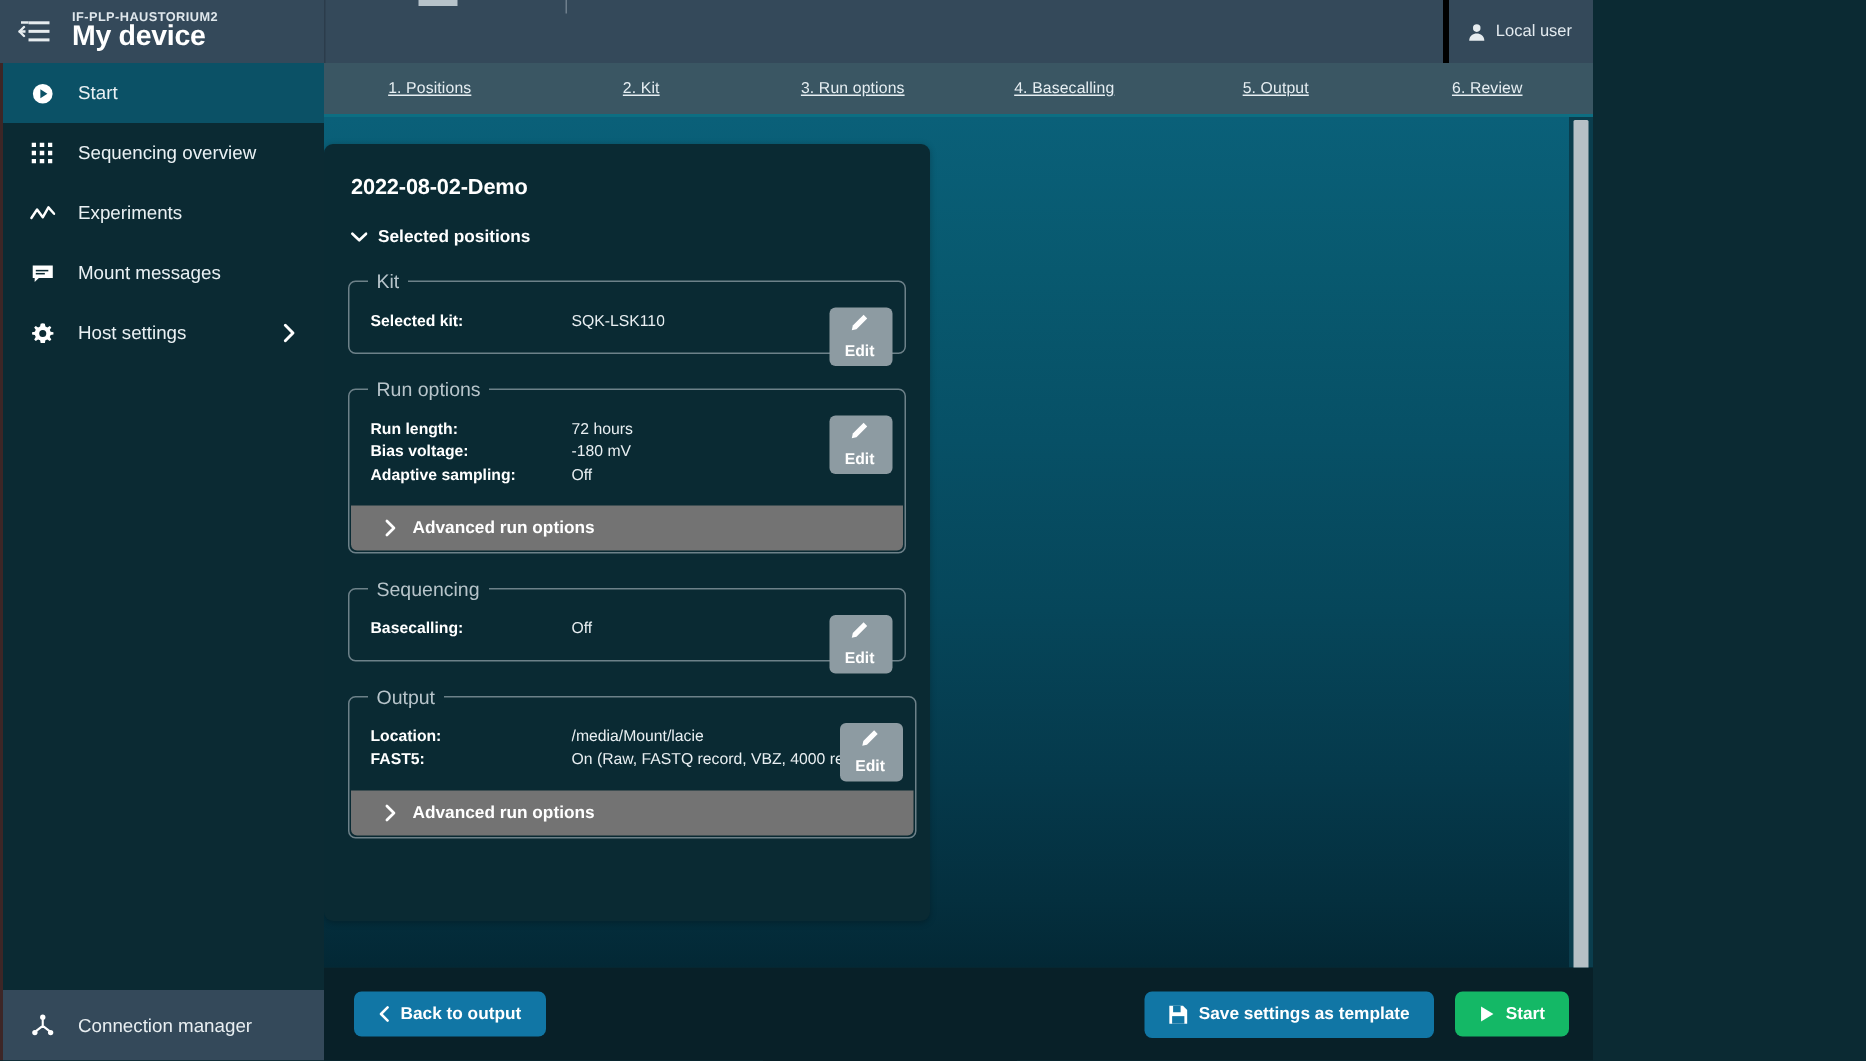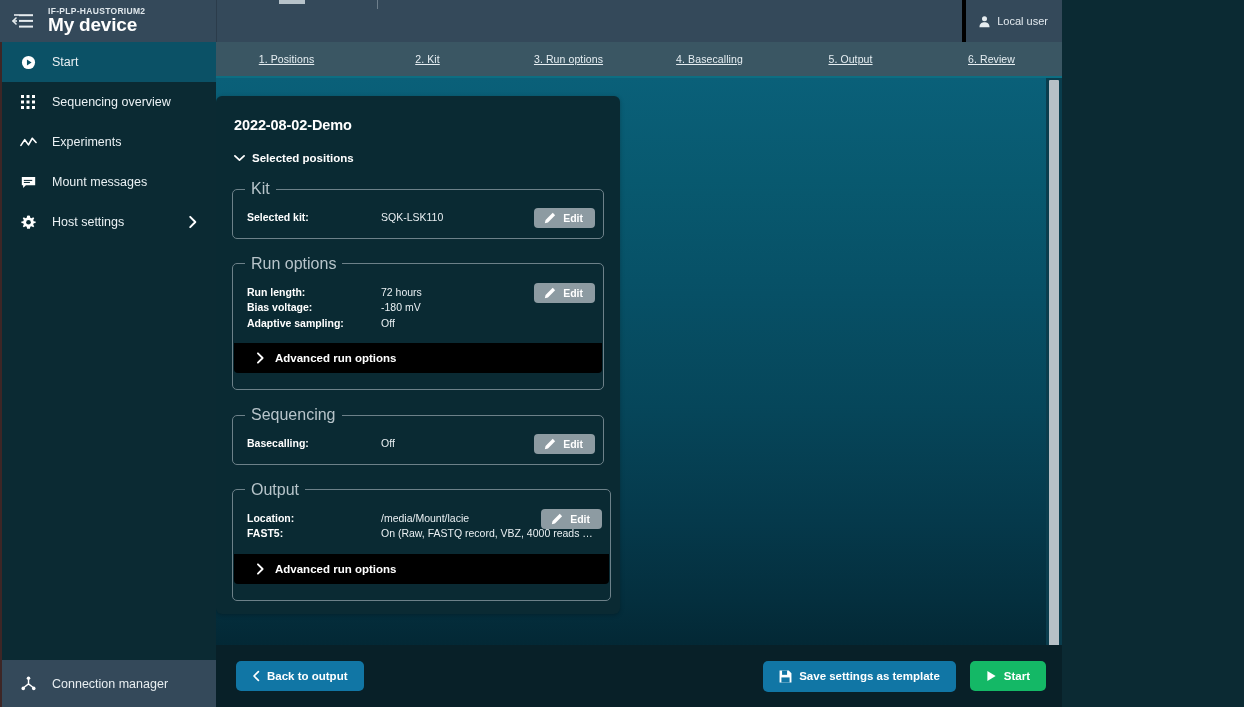--- a/index.html
+++ b/index.html
@@ -213,21 +213,21 @@
   .fset {
     position: relative;
     margin-top: 16px;
     border: 1px solid #6d8189;
     border-radius: 5px;
     padding: 0;
   }
   .fset > legend {
     margin-left: 12px;
     padding: 0 6px;
-    font-size: 16px;
+    font-size: 13px;
     color: #b7c4ca;
   }
   .fset-body { padding: 12px 14px 12px 14px; }
 
   .kv-row {
     display: flex;
     font-size: 10.5px;
     line-height: 15.5px;
     margin-bottom: 0px;
   }
@@ -250,36 +250,37 @@
     top: 10px;
     right: 8px;
     display: flex;
     align-items: center;
     gap: 7px;
     background: #8d9ba2;
     border-radius: 4px;
     padding: 4px 12px 4px 10px;
     cursor: pointer;
     border: none;
+    flex-direction: column;
   }
   .edit-btn .elbl {
     font-size: 10.5px;
     font-weight: bold;
     color: #ffffff;
   }
 
   .adv-bar {
     display: flex;
     align-items: center;
     gap: 10px;
-    background: #000000;
+    background: #737373;
     border-bottom-left-radius: 4px;
     border-bottom-right-radius: 4px;
     padding: 9px 0 9px 22px;
-    margin: 0 1px 16px 1px;
+    margin: 0 1px 1px 1px;
     cursor: pointer;
   }
   .adv-bar .alabel {
     font-size: 11.5px;
     font-weight: bold;
     color: #ffffff;
   }
 
   
   .actionbar {

